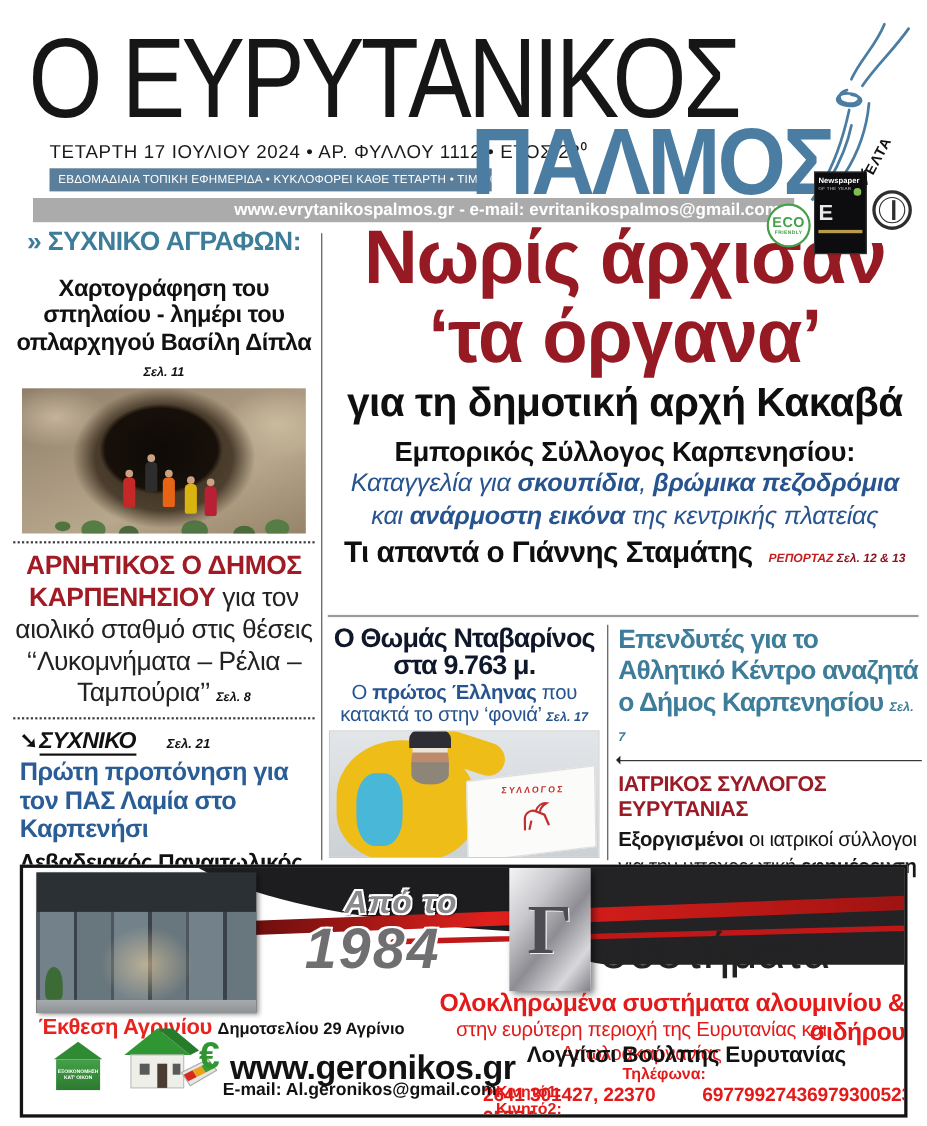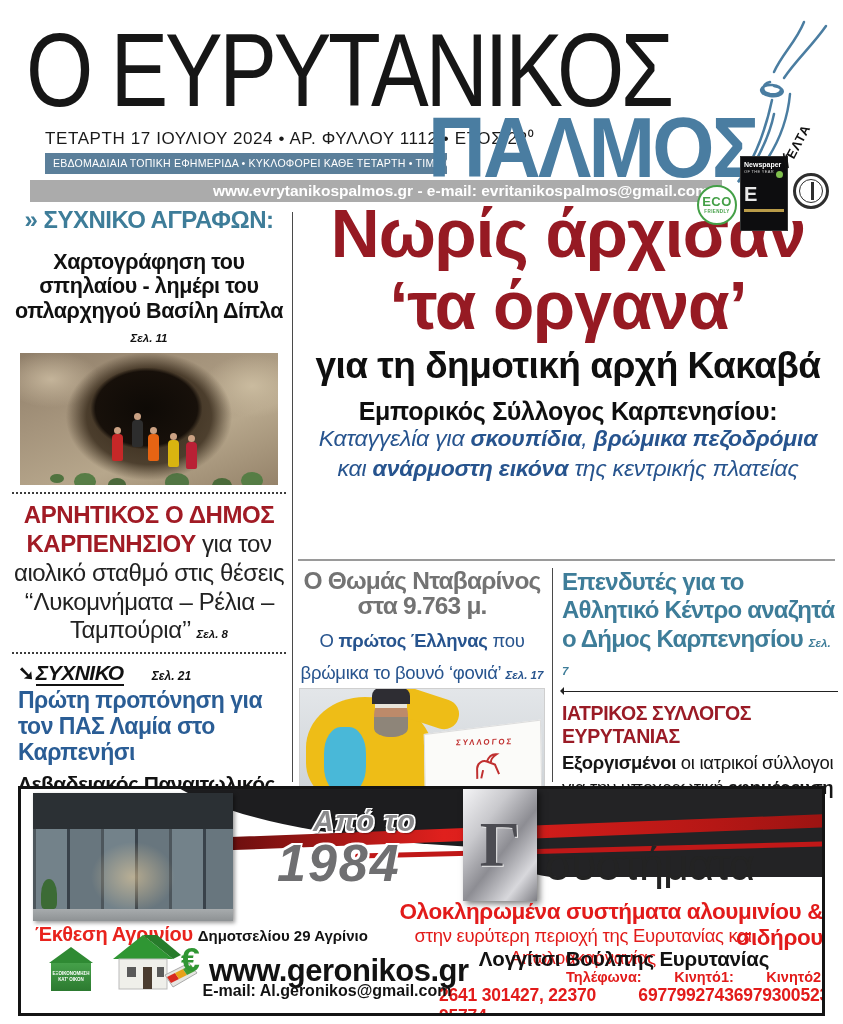--- a/index.html
+++ b/index.html
@@ -109,22 +109,22 @@
   .deck-head { color:#0f0f0f; font-weight:700; font-size:25px; margin-top:14px; line-height:1.05; letter-spacing:-.3px;}
   .deck-line { color:#27548e; font-style:italic; font-size:23px; line-height:1.28; letter-spacing:-.2px;}
   .deck-line b { font-weight:700; }
   .resp-row { margin-top:4px; }
   .resp-main { color:#0f0f0f; font-weight:700; font-size:27px; letter-spacing:-.5px;}
   .resp-tag { color:#c41e1e; font-weight:700; font-style:italic; font-size:11px; margin-left:10px; }
   .resp-tag .pg2 { color:#8c1420; }
 
   
   .mid-col { left:296px; top:568px; width:252px; text-align:center; }
-  .mid-t1 { font-size:24.5px; font-weight:700; color:#737373; line-height:1.04; letter-spacing:-.8px;}
-  .mid-sub { color:#27548e; font-size:18.5px; line-height:1.08; margin-top:12px; letter-spacing:-.3px;}
+  .mid-t1 { font-size:24.5px; font-weight:700; color:#0f172a; line-height:1.04; letter-spacing:-.8px;}
+  .mid-sub { color:#27548e; font-size:18.5px; line-height:1.08; margin-top:0; letter-spacing:-.3px;}
   .mid-sub b { font-weight:700; }
   .climb-photo {
     width:246px; height:116px; margin:5px auto 0; position:relative; overflow:hidden;
     background:linear-gradient(#e3e6e9, #ccd1d5);
     border:1px solid #cfcfcf;
   }
   .jacket { position:absolute; left:6px; top:8px; width:128px; height:110px; background:#eebd17; border-radius:46% 54% 42% 40%; }
   .jacket::before { content:""; position:absolute; left:18px; top:30px; width:42px; height:66px; background:#49b8d8; border-radius:40%; }
   .jacket::after { content:""; position:absolute; right:-26px; top:-4px; width:70px; height:30px; background:#eebd17; border-radius:20px; transform:rotate(18deg); }
   .face { position:absolute; left:74px; top:8px; width:34px; height:40px; background:#bd8a6a; border-radius:45%; }
@@ -167,21 +167,21 @@
     position:absolute; left:442px; top:0px; width:74px; height:112px; z-index:6;
     background:linear-gradient(128deg,#f4f4f6 0%,#c9c9cd 30%,#8d8d93 55%,#d8d8dc 80%,#7e7e84 100%);
     box-shadow:3px 3px 6px rgba(0,0,0,.5);
     display:flex; align-items:center; justify-content:center;
   }
   .glogo .g { font-family:"Liberation Serif", serif; font-size:64px; font-weight:700; color:#4c4c52; text-shadow:1px 1px 0 #eee; }
   .brand-rest { position:absolute; left:524px; top:50px; font-size:45px; font-weight:400; color:#232323; letter-spacing:-1px; z-index:6; }
   .ad-tag1 { position:absolute; left:322px; top:110px; width:480px; text-align:right; color:#e21b1a; font-weight:700; font-size:22.5px; letter-spacing:-.4px; z-index:6;}
   .ad-tag2 { position:absolute; left:322px; top:136px; width:480px; text-align:center; color:#e21b1a; font-weight:400; font-size:18.5px; letter-spacing:-.3px; z-index:6;}
   .ad-loc  { position:absolute; left:400px; top:158px; width:406px; text-align:center; color:#121212; font-weight:700; font-size:20.5px; letter-spacing:-.2px; z-index:6;}
-  .ad-labels { position:absolute; left:430px; top:180px; width:375px; display:flex; justify-content:space-between; z-index:6; }
+  .ad-labels { position:absolute; left:430px; top:180px; width:375px; display:flex; justify-content:space-between; z-index:6;flex-direction:column; }
   .ad-labels span { color:#e21b1a; font-weight:700; font-size:14.5px; }
   .ad-labels span:first-child { margin-left:115px; }
   .ad-nums { position:absolute; left:418px; top:196px; width:390px; display:flex; justify-content:space-between; color:#e21b1a; font-weight:700; font-size:17.5px; letter-spacing:-.2px; z-index:6; }
   .store-photo {
     position:absolute; left:12px; top:4px; width:200px; height:128px; z-index:5; overflow:hidden; background:#2b3034;
     box-shadow:2px 2px 4px rgba(0,0,0,.4);
   }
   .store-sign { position:absolute; left:0; top:0; right:0; height:36px; background:linear-gradient(#454b51,#2c3136); color:#fff; padding:4px 6px; }
   .store-sign .s1 { font-size:15px; font-weight:700; letter-spacing:1px; display:inline-block; }
   .store-sign .tri { color:#d8221e; font-size:13px; margin-right:2px; }
@@ -290,30 +290,34 @@
     <div class="mh">Νωρίς άρχισαν</div>
     <div class="mh mh2">‘τα όργανα’</div>
     <div class="msub">για τη δημοτική αρχή Κακαβά</div>
     <div class="deck-head">Εμπορικός Σύλλογος Καρπενησίου:</div>
     <div class="deck-line">
       <span>Καταγγελία για </span><b>σκουπίδια</b><span>, </span><b>βρώμικα πεζοδρόμια</b>
     </div>
     <div class="deck-line">
       <span>και </span><b>ανάρμοστη εικόνα</b><span> της κεντρικής πλατείας</span>
     </div>
+    <div class="resp-row">
+      <span class="resp-main">Τι απαντά ο Γιάννης Σταμάτης</span>
+      <span class="resp-tag"><span>ΡΕΠΟΡΤΑΖ</span><span class="pg2"> Σελ. 12 &amp; 13</span></span>
+    </div>
   </div>
 
   <div class="abs mid-col">
     <div class="mid-t1">Ο Θωμάς Νταβαρίνος</div>
     <div class="mid-t1">στα 9.763 μ.</div>
     <div class="mid-sub">
       <span>Ο </span><b>πρώτος Έλληνας</b><span> που</span>
     </div>
     <div class="mid-sub">
-      <span>βρώμικα το βουνό ‘φονιά’ </span><span class="pref">Σελ. 17</span>
+      <span>κατακτά το στην ‘φονιά’ </span><span class="pref">Σελ. 17</span>
     </div>
     <div class="climb-photo">
       <div class="jacket"></div>
       <div class="face"></div>
       <div class="flag">
         <div class="ftext">ΣΥΛΛΟΓΟΣ</div>
         <svg class="goat" viewBox="0 0 34 30">
           <g fill="none" stroke="#c03030" stroke-width="2">
             <path d="M8 26 L8 16 C8 10 14 8 18 10 L26 14 L30 24"></path>
             <path d="M18 10 C20 5 24 3 28 4 C24 6 22 8 22 11"></path>

